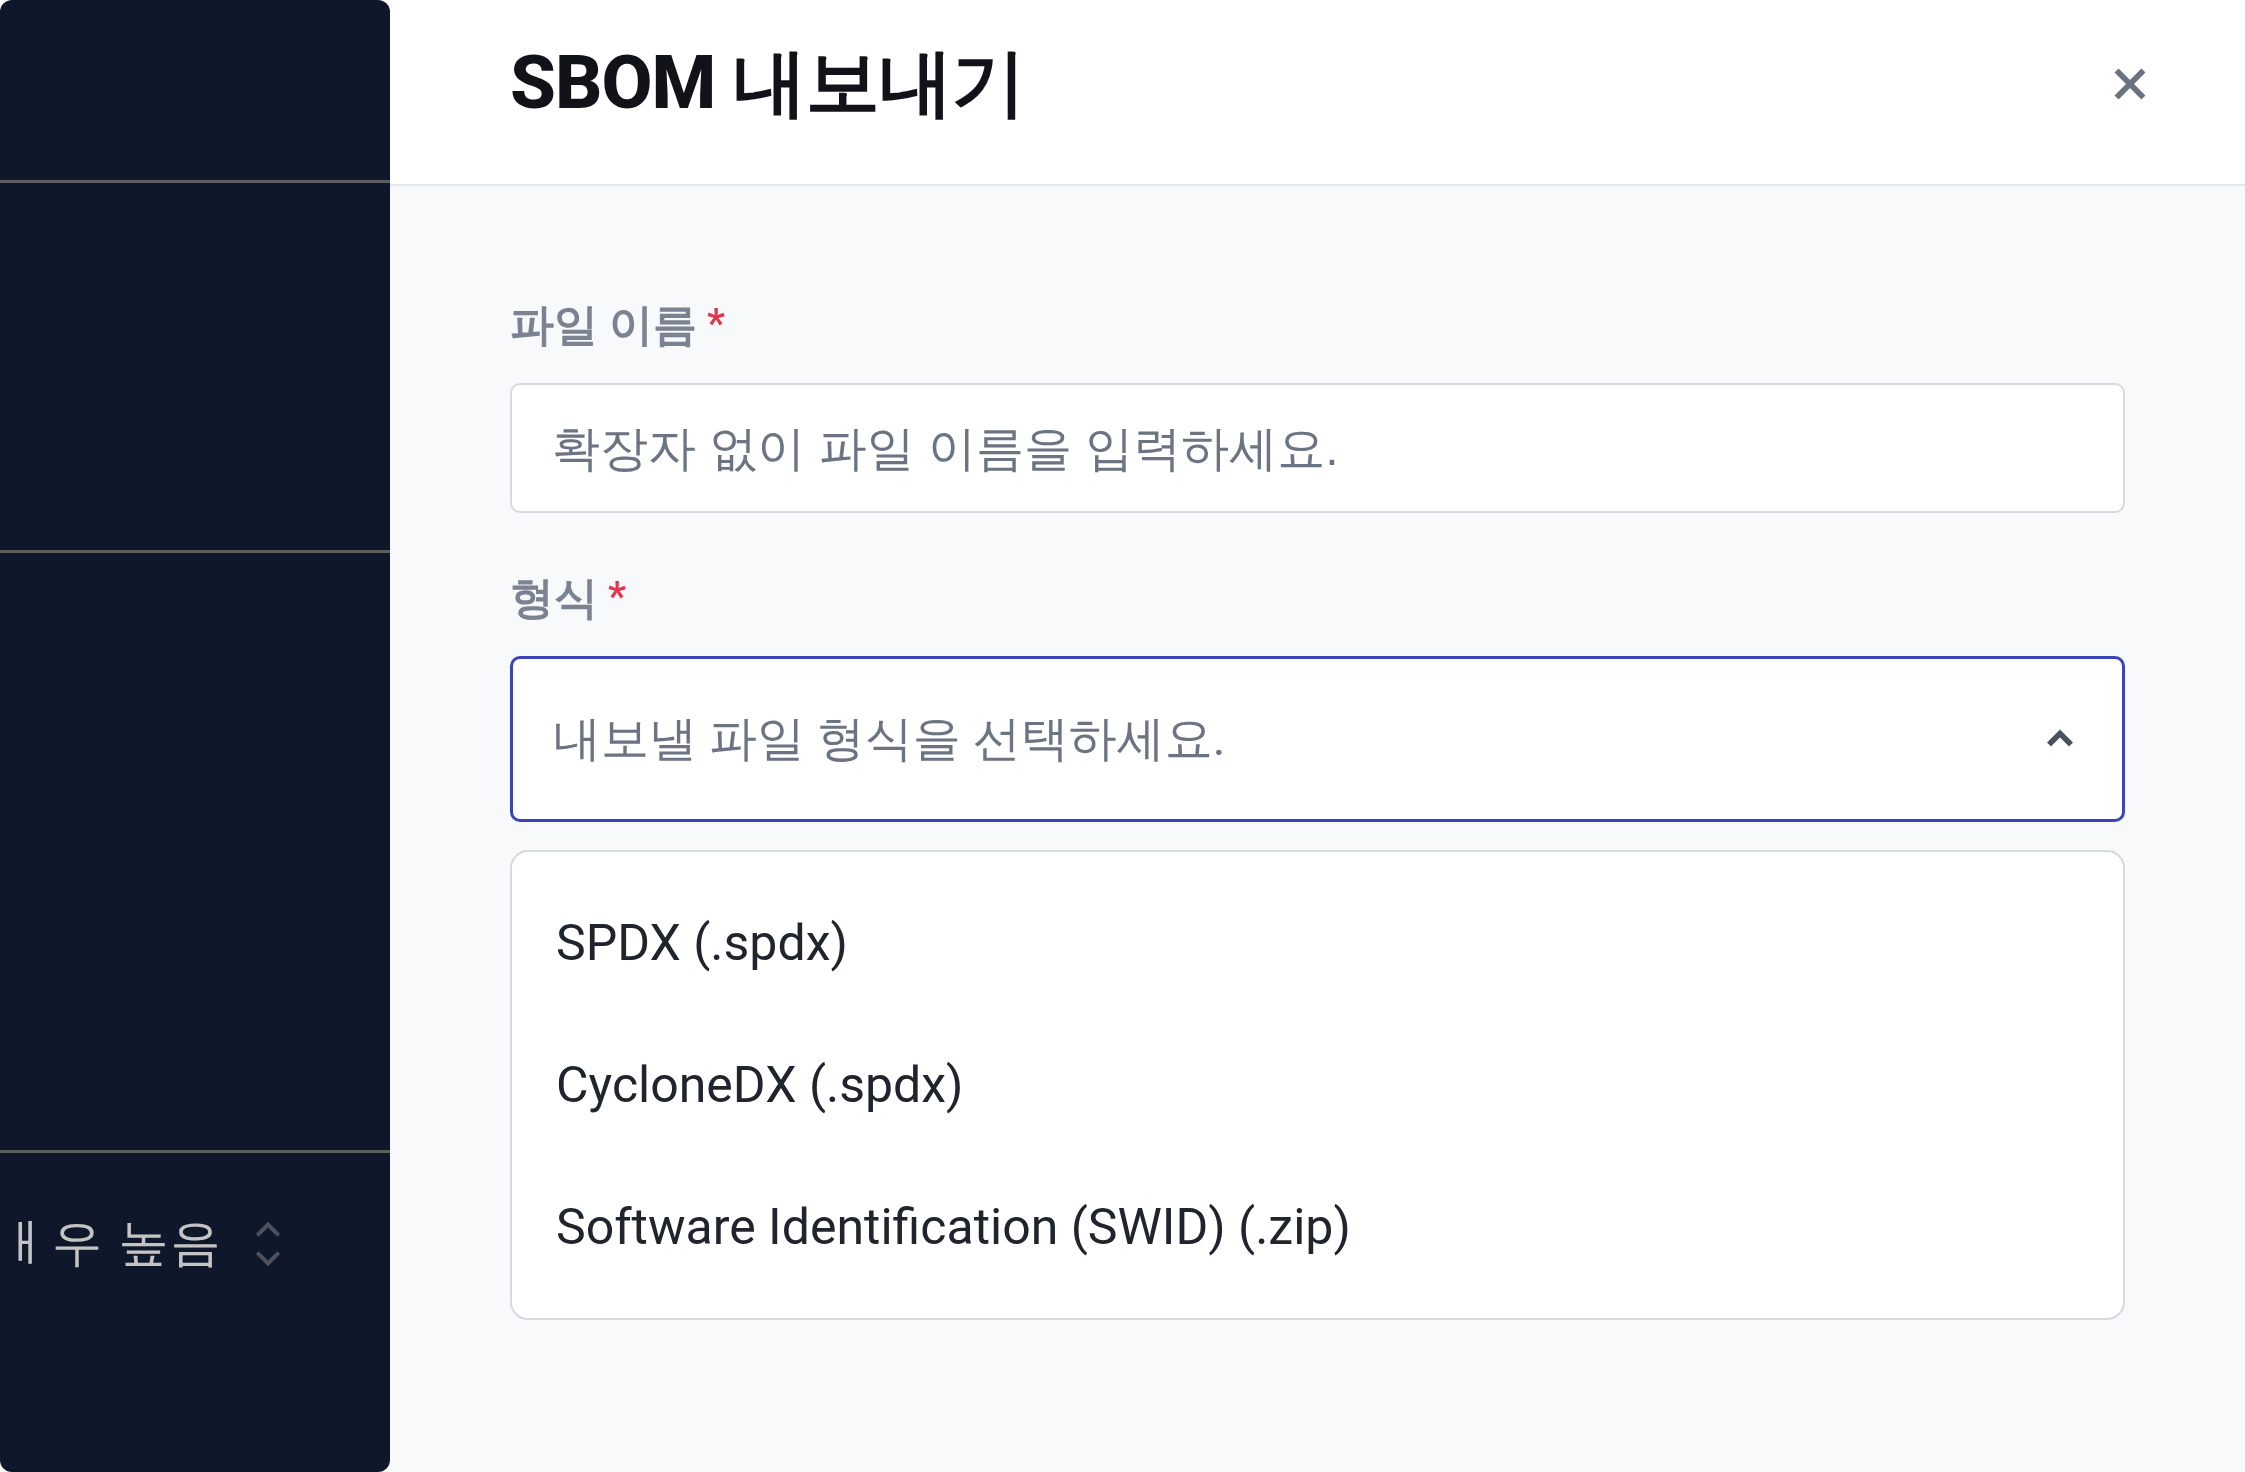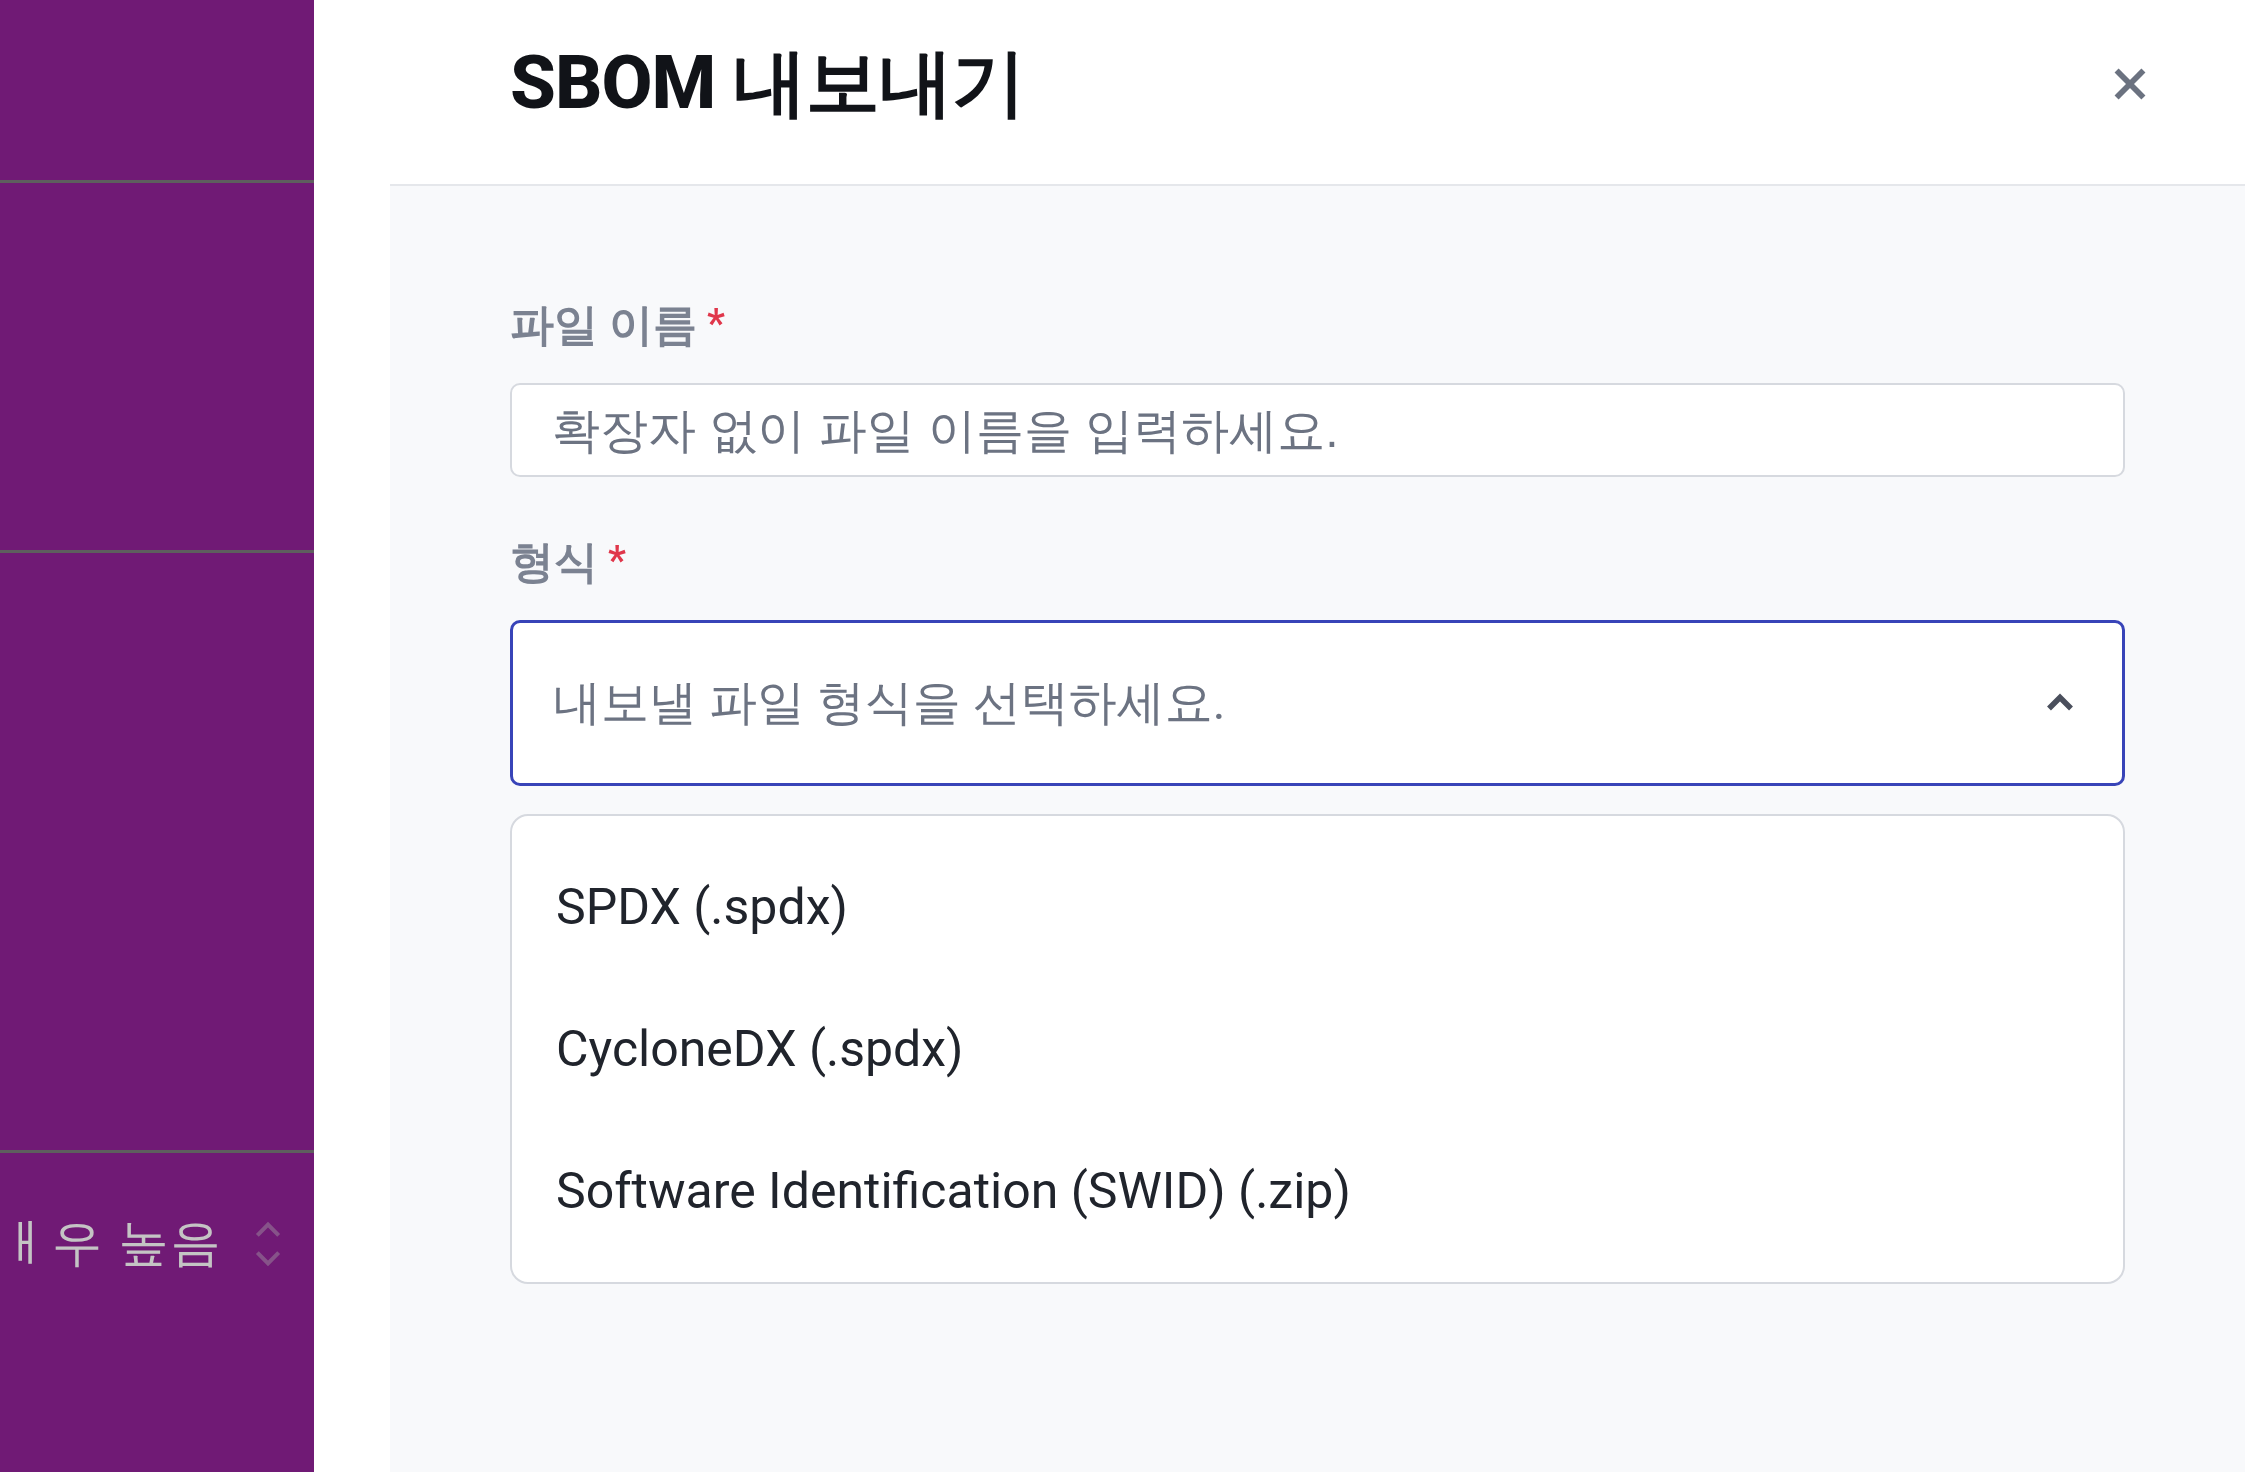--- a/index.html
+++ b/index.html
@@ -9,23 +9,24 @@
     background: #ffffff;
     width: 2245px;
     height: 1472px;
     overflow: hidden;
   }
 
   .backdrop {
     position: absolute;
     left: 0;
     top: 0;
-    width: 314px;
+    width: 390px;
     height: 100%;
-    background: #701a75;
+    background: #0f172a;
+    border-radius: 12px;
   }
 
   .backdrop .row-line {
     position: absolute;
     left: 0;
     width: 100%;
     height: 3px;
     background: #5e5e5e;
   }
   .backdrop .row-line.l1 { top: 180px; }
@@ -108,21 +109,21 @@
   .field-label .req {
     color: #e0374b;
     font-size: 40px;
     line-height: 1;
     position: relative;
     top: -2px;
   }
 
   .text-input {
     width: 100%;
-    height: 94px;
+    height: 130px;
     background: #ffffff;
     border: 2px solid #d6d9df;
     border-radius: 10px;
     padding: 0 40px;
     font-size: 48px;
     color: #20242c;
     outline: none;
   }
   .text-input::placeholder {
     color: #6c7382;

